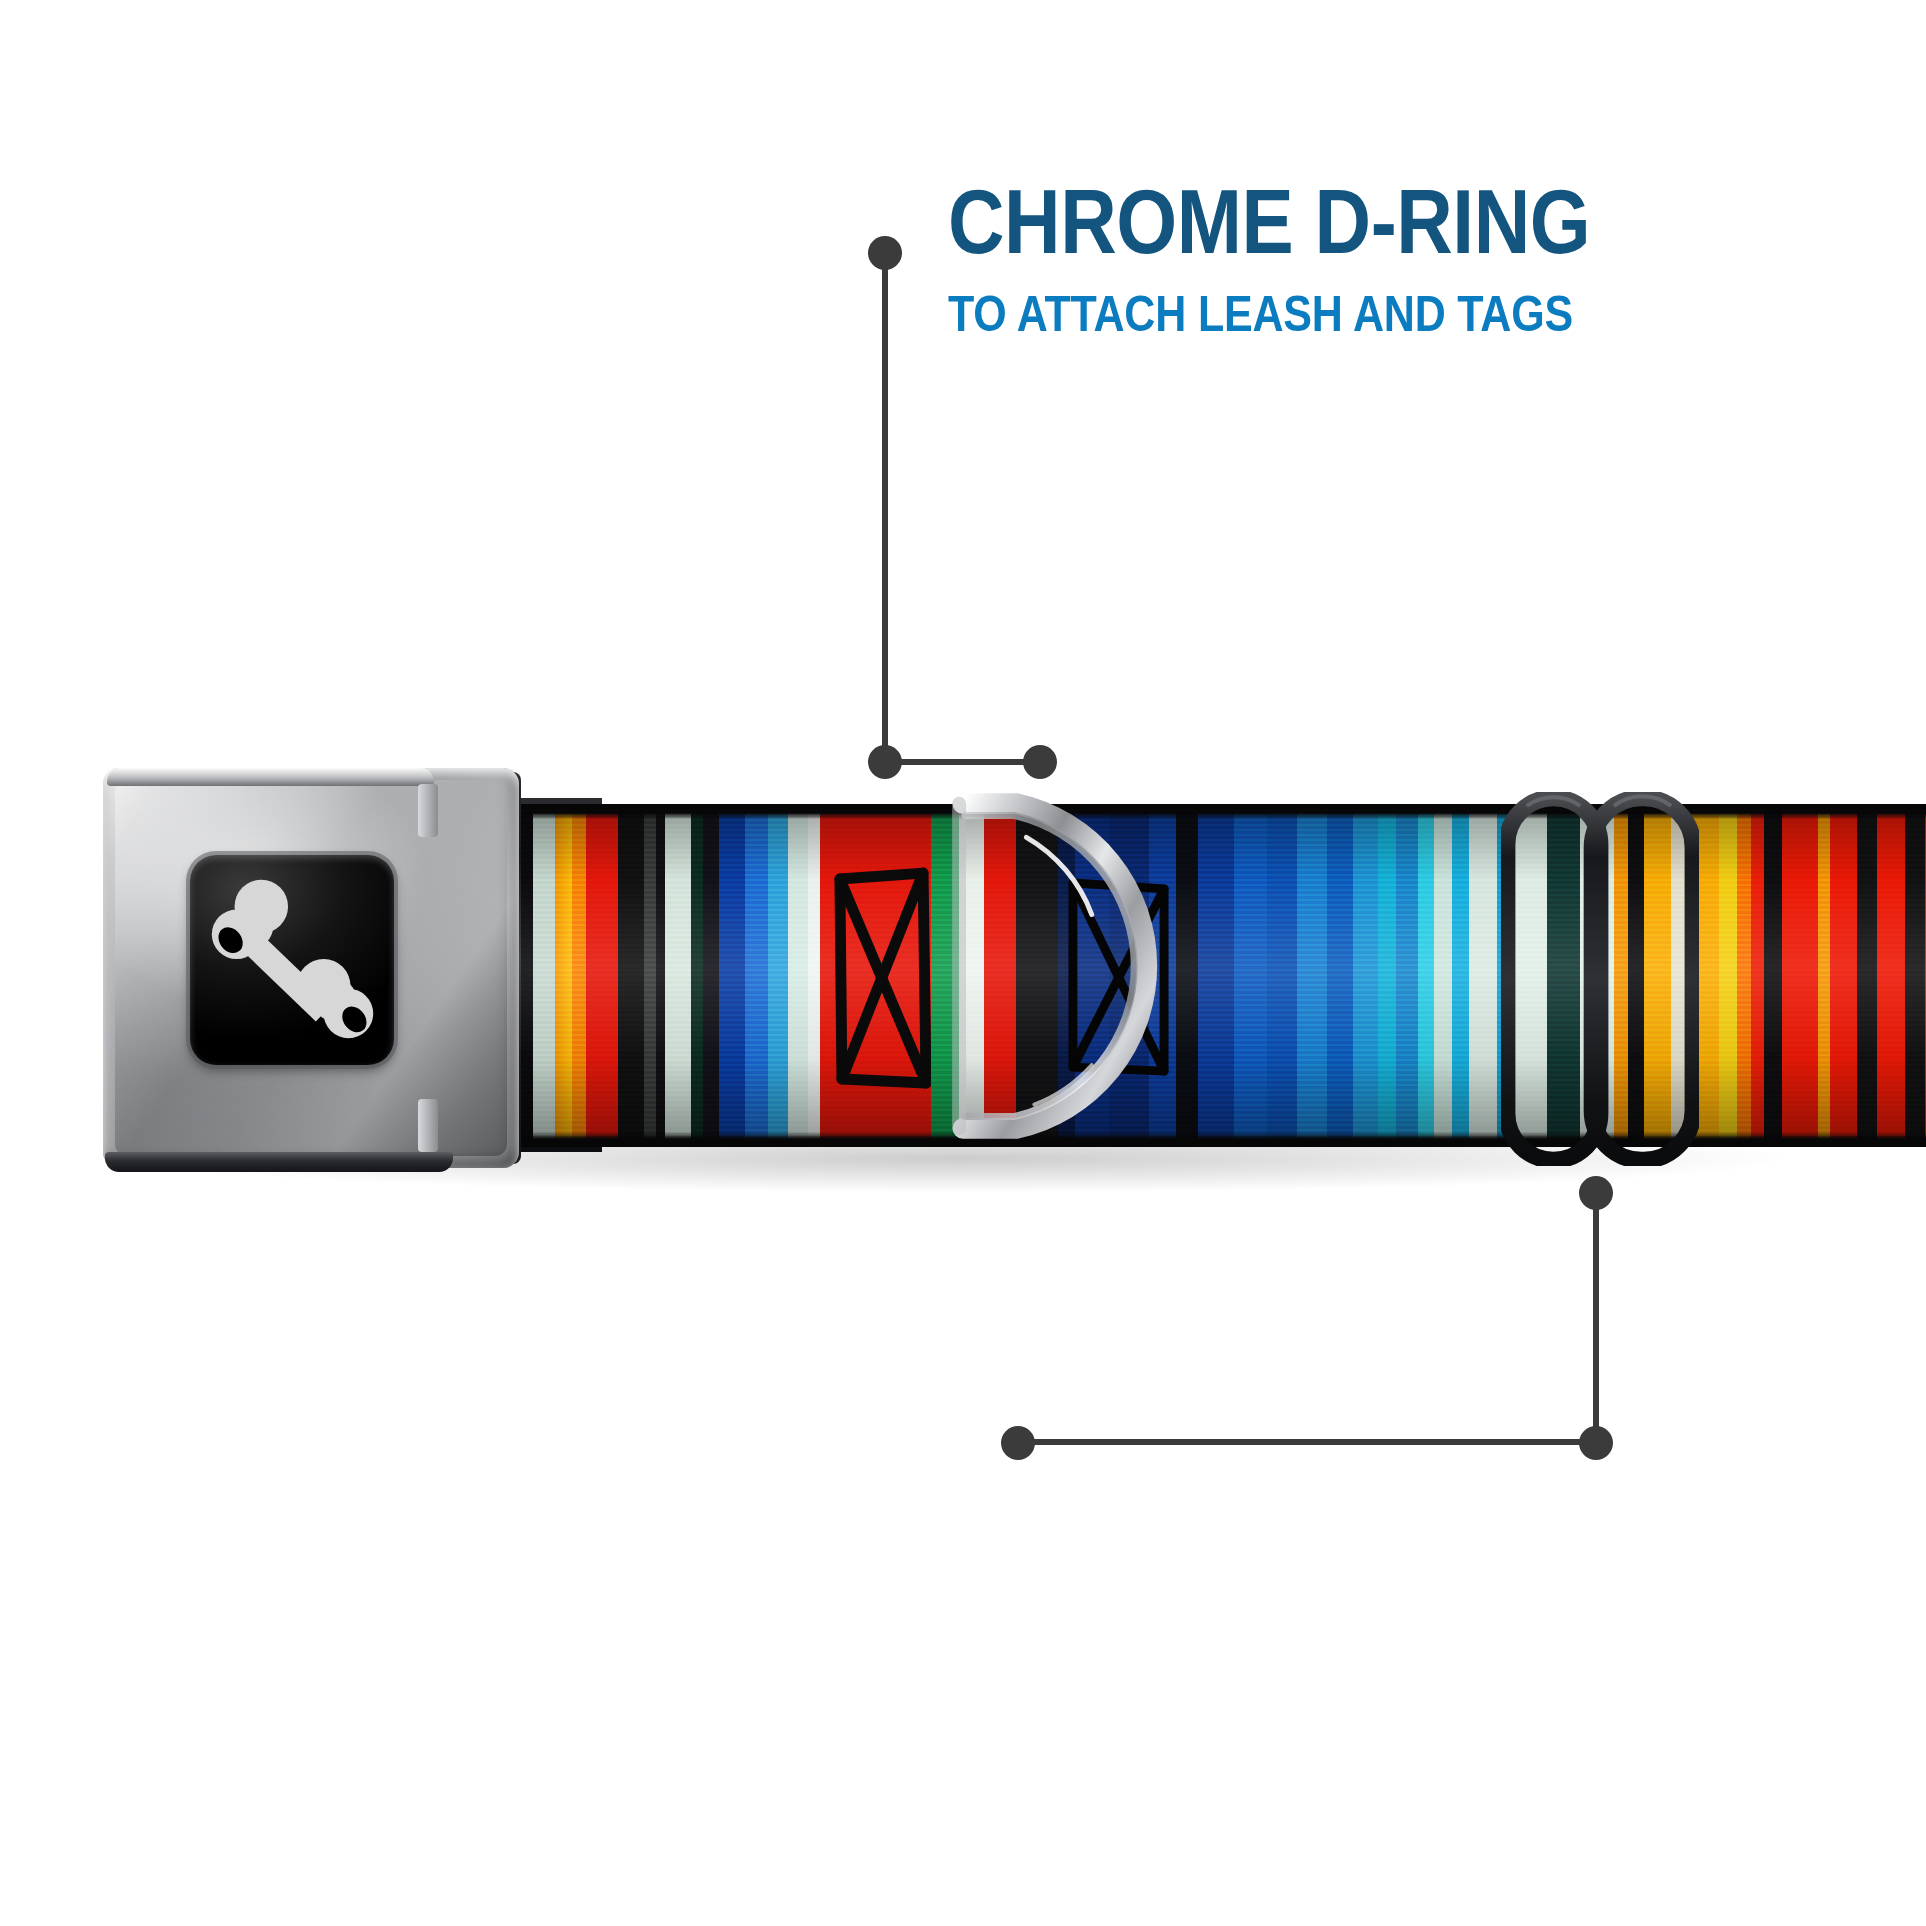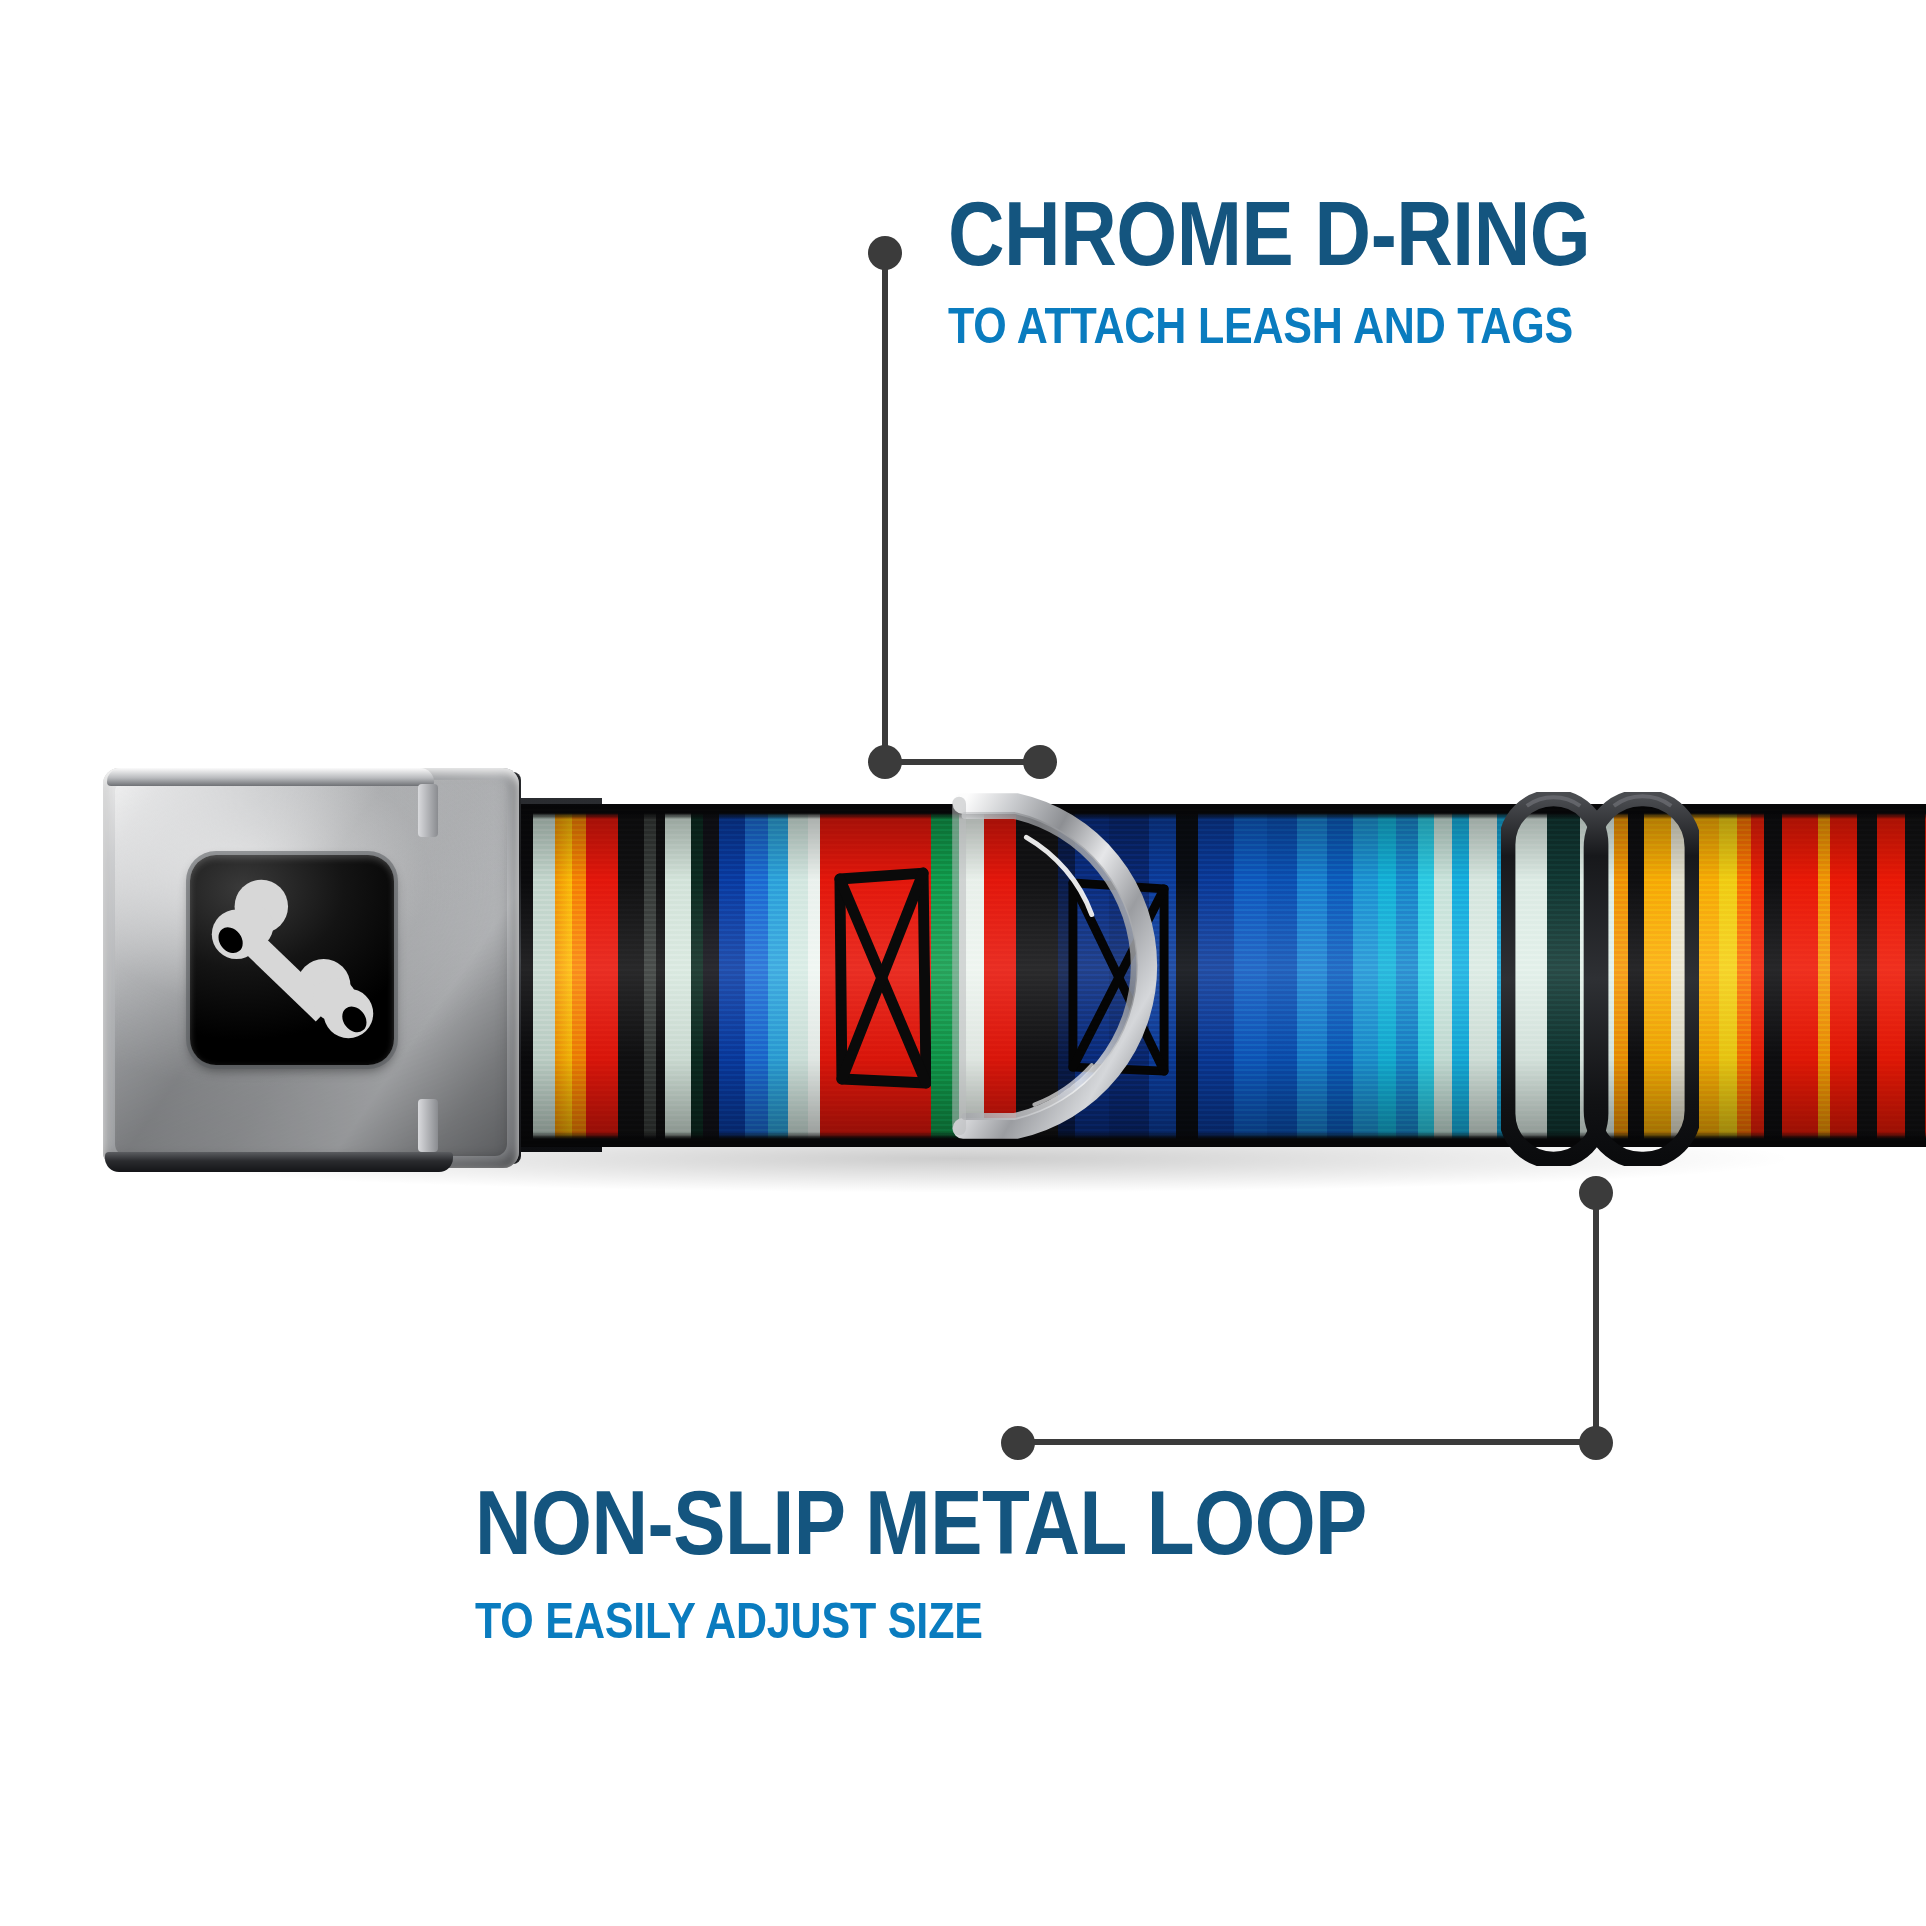--- a/index.html
+++ b/index.html
@@ -26,21 +26,21 @@
   }
   .callout-sub{
     font-weight:bold;
     color:#0a7cbf;
     letter-spacing:-0.2px;
     transform:scaleX(0.86);
     transform-origin:left center;
     white-space:nowrap;
     line-height:1.0;
   }
-  #callout-top{left:948px;top:188px;}
+  #callout-top{left:948px;top:176px;}
   #callout-top .callout-title{font-size:91px;}
   #callout-top .callout-sub{font-size:50px;margin-top:22px;}
 
   #callout-bottom{left:475px;top:1477px;}
   #callout-bottom .callout-title{font-size:91px;}
   #callout-bottom .callout-sub{font-size:50px;margin-top:28px;}
 
   
   .lead-dot{
     position:absolute;
@@ -278,24 +278,20 @@
 </head>
 <body>
 
 <div id="stage">
 
   <div class="callout" id="callout-top">
     <div class="callout-title">CHROME D-RING</div>
     <div class="callout-sub">TO ATTACH LEASH AND TAGS</div>
   </div>
 
-  <div class="callout" id="callout-bottom">
-    <div class="callout-title">NON-SLIP METAL LOOP</div>
-    <div class="callout-sub">TO EASILY ADJUST SIZE</div>
-  </div>
 
   <div class="lead-dot" style="left:868px;top:236px;width:34px;height:34px;"></div>
   <div class="lead-line-v" style="left:882px;top:249px;height:515px;"></div>
   <div class="lead-dot" style="left:868px;top:745px;width:34px;height:34px;"></div>
   <div class="lead-line-h" style="left:885px;top:759px;width:156px;"></div>
   <div class="lead-dot" style="left:1023px;top:745px;width:34px;height:34px;"></div>
 
   <div class="lead-dot" style="left:1579px;top:1176px;width:34px;height:34px;"></div>
   <div class="lead-line-v" style="left:1593px;top:1192px;height:253px;"></div>
   <div class="lead-dot" style="left:1579px;top:1426px;width:34px;height:34px;"></div>

